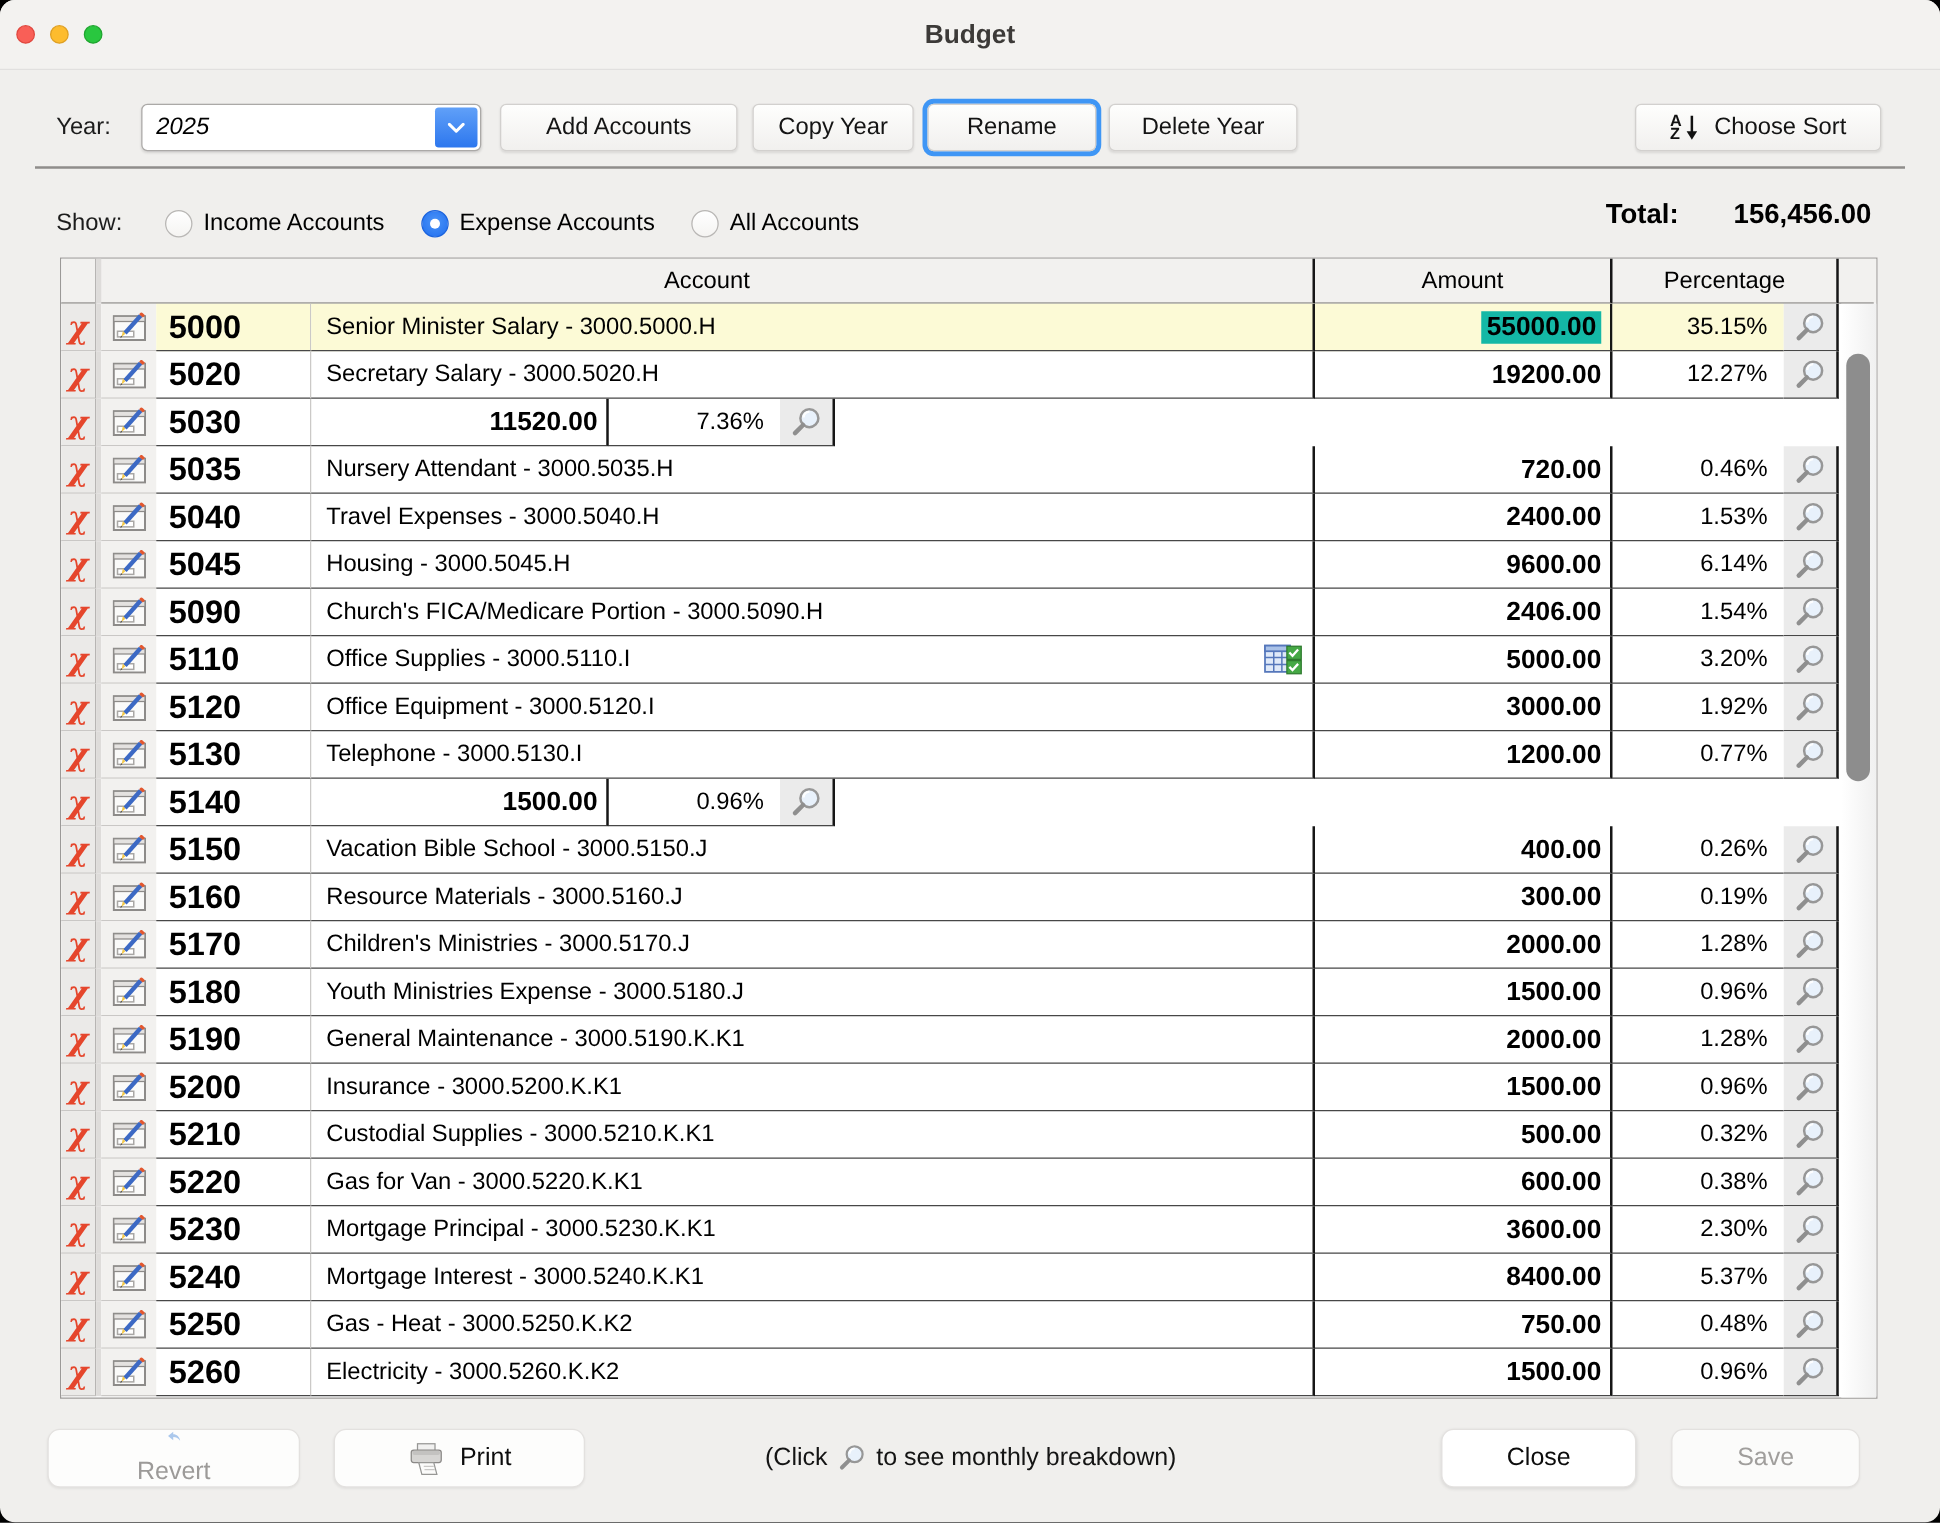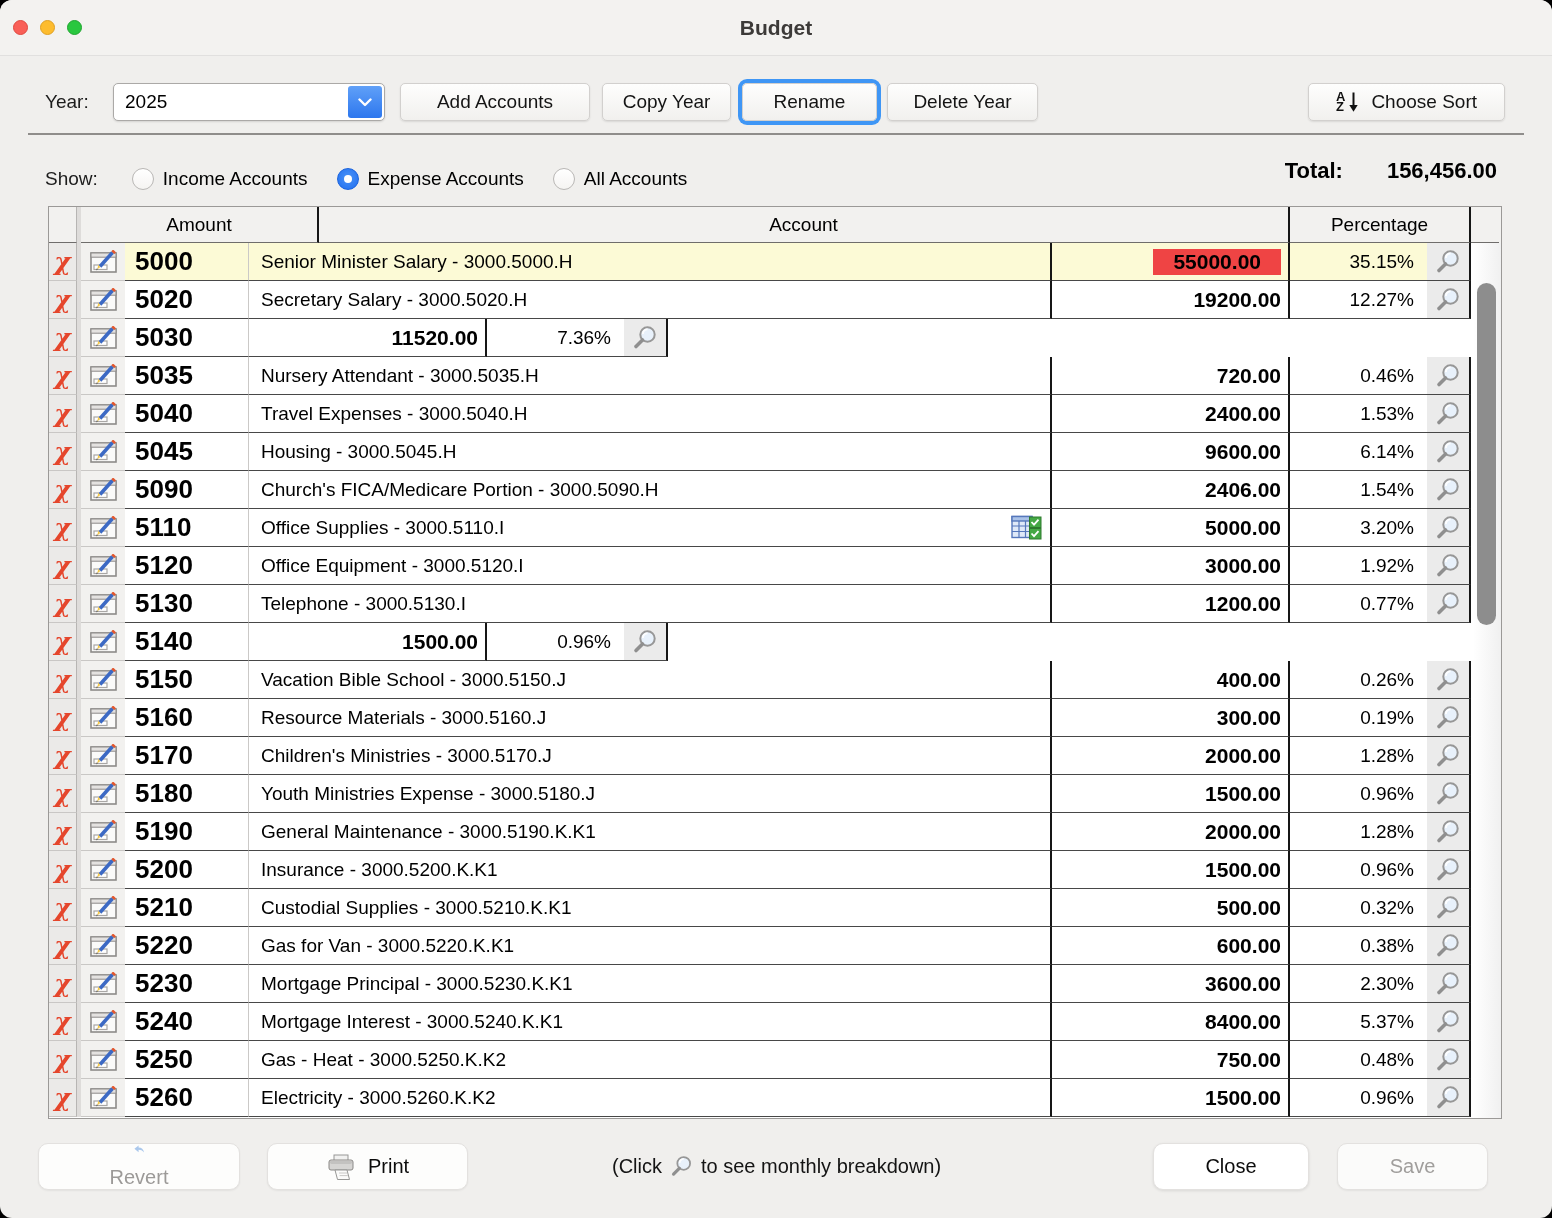--- a/index.html
+++ b/index.html
@@ -10,21 +10,21 @@
   .titlebar{position:absolute;top:0;left:0;right:0;height:55px;background:#f3f2f0;border-bottom:1px solid rgba(0,0,0,0.07);}
   .tl{position:absolute;top:20px;width:15px;height:15px;border-radius:50%;box-sizing:border-box;}
   .tl.red{left:13px;background:#f95f57;border:1px solid #e0483f;}
   .tl.yellow{left:40px;background:#fdbc2e;border:1px solid #dfa023;}
   .tl.green{left:67px;background:#29c73f;border:1px solid #1fa52f;}
   .wtitle{position:absolute;left:0;right:0;top:0;height:55px;line-height:55px;text-align:center;font-size:21px;font-weight:700;color:#3c3a38;}
 
   
   .lbl{position:absolute;font-size:19px;color:#1c1c1c;height:38px;line-height:38px;}
   .year-lbl{left:45px;top:83px;}
-  .yearselect{position:absolute;left:113px;top:83px;width:272px;height:38px;background:#fff;border:1px solid #aba9a7;border-radius:5px;box-sizing:border-box;box-shadow:0 1px 2px rgba(0,0,0,.12);cursor:default;}
+  .yearselect{position:absolute;left:113px;top:83px;width:272px;height:38px;background:#fff;border:1px solid #aba9a7;border-radius:5px;box-sizing:border-box;box-shadow:0 1px 2px rgba(0,0,0,.12);cursor:default;font-style:italic;}
   .yearselect .val{position:absolute;left:11px;top:0;height:36px;line-height:36px;font-size:19px;color:#000;}
   .yearselect .arrowbox{position:absolute;right:2px;top:2px;bottom:2px;width:34px;border-radius:3px;background:linear-gradient(#60a0f8,#2d77ee);display:flex;align-items:center;justify-content:center;}
   .tbtn{position:absolute;top:83px;height:38px;border-radius:5px;background:linear-gradient(#fefefd,#f1f0ee);border:1px solid #d2d0ce;box-sizing:border-box;box-shadow:0 1px 2px rgba(0,0,0,.10);font-size:19px;color:#141414;display:flex;align-items:center;justify-content:center;cursor:default;}
   .btn-add{left:400px;width:190px;}
   .btn-copy{left:602px;width:129px;}
   .btn-rename{left:742px;width:135px;box-shadow:0 0 0 4px #3f96f5;}
   .btn-delete{left:887px;width:151px;}
   .btn-sort{left:1308px;width:197px;gap:12px;}
   .az{display:flex;flex-direction:column;font-weight:700;font-size:13px;line-height:10.5px;color:#111;letter-spacing:0;}
   .divider{position:absolute;top:133px;left:28px;width:1496px;height:2px;background:#8f8d8b;}
@@ -57,21 +57,21 @@
   .c-x{width:28px;background:#ebeae8;border-right:1px solid #b7b5b3;border-bottom:1px solid #c9c7c5;justify-content:center;cursor:default;}
   .xicon{font-family:"DejaVu Serif",serif;font-style:italic;font-weight:700;font-size:25px;color:#e5462c;line-height:1;}
   .c-gap{width:4px;background:#dedcda;}
   .c-edit{width:44px;background:#f2f1ef;border-bottom:1px solid #c9c7c5;justify-content:center;cursor:default;}
   .c-num{width:124px;border-right:1px solid #cbc9c7;border-bottom:1px solid #474747;font-size:26px;font-weight:700;color:#000;padding-left:10px;}
   .c-name{width:803px;border-right:2px solid #161616;border-bottom:1px solid #474747;font-size:19px;color:#000;padding-left:12px;position:relative;}
   .c-amt{width:238px;border-right:2px solid #161616;border-bottom:1px solid #474747;font-size:21px;font-weight:700;color:#000;justify-content:flex-end;padding-right:7px;}
   .c-pct{width:137px;border-bottom:1px solid #474747;font-size:19px;color:#000;justify-content:flex-end;padding-right:13px;}
   .c-mag{width:44px;background:#ebebeb;border-right:2px solid #161616;border-bottom:1px solid #474747;justify-content:center;cursor:default;}
   .trow.sel .c-num,.trow.sel .c-name,.trow.sel .c-amt,.trow.sel .c-pct{background:#fcfad6;}
-  .amt.hl{background:#ef4444;padding:1px 20px;}
+  .amt.hl{background:#14b8a6;padding:1px 4px;}
   .bd-icon{position:absolute;right:8px;top:5px;display:none;}
   .scrollcol{position:absolute;top:36px;right:0;width:28px;bottom:0;background:linear-gradient(to right,#ffffff,#f0f0f0);}
   .thumb{position:absolute;left:4px;top:40px;width:19px;height:342px;border-radius:10px;background:#8d8d8d;}
 
   
   .fbtn{position:absolute;top:1143px;height:47px;border-radius:10px;background:#fdfdfc;border:1px solid #e3e1df;box-sizing:border-box;box-shadow:0 1px 2px rgba(0,0,0,.06);font-size:20px;display:flex;align-items:center;justify-content:center;gap:12px;cursor:default;}
   .btn-revert{left:38px;width:202px;color:#9c9a98;flex-direction:column;}
   .btn-print{left:267px;width:201px;color:#0c0c0c;}
   .btn-close{left:1153px;width:156px;color:#0c0c0c;background:#fff;box-shadow:0 1px 3px rgba(0,0,0,.10);}
   .btn-save{left:1337px;width:151px;color:#a09e9c;background:#fbfbfa;}
@@ -134,22 +134,22 @@
   </div>
   <div class="totalbox">
     <span class="tl1">Total:</span>
     <span class="tl2">156,456.00</span>
   </div>
 
   <div class="table">
     <div class="thead">
       <div class="hcell h-x"></div>
       <div class="hcell h-gap"></div>
+      <div class="hcell h-acct">Account</div>
       <div class="hcell h-amt">Amount</div>
-      <div class="hcell h-acct">Account</div>
       <div class="hcell h-pct">Percentage</div>
       <div class="hcell h-scroll"></div>
     </div>
     <div class="tbody">
   <div class="trow sel">
     <div class="cell c-x">
       <span class="xicon">χ</span>
     </div>
     <div class="cell c-gap"></div>
     <div class="cell c-edit">

